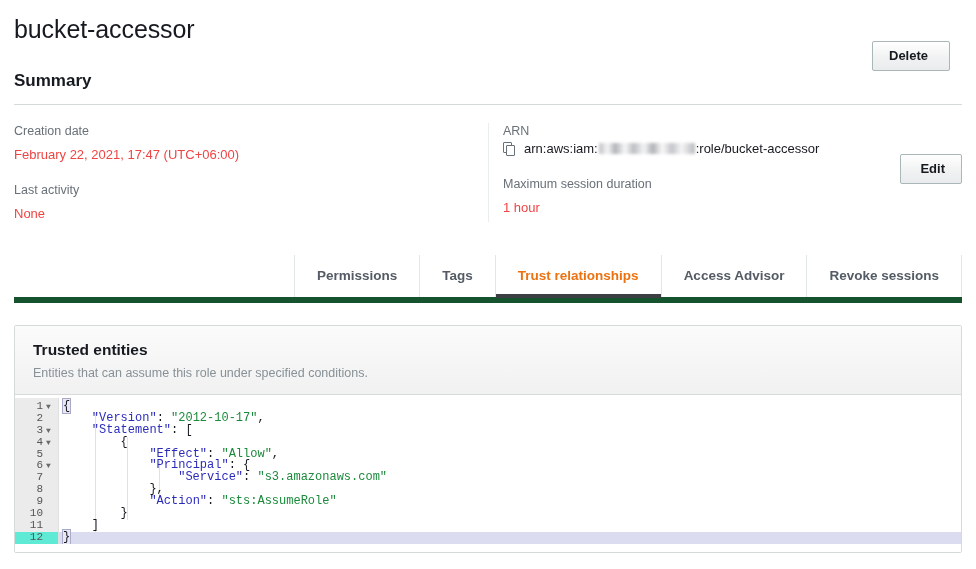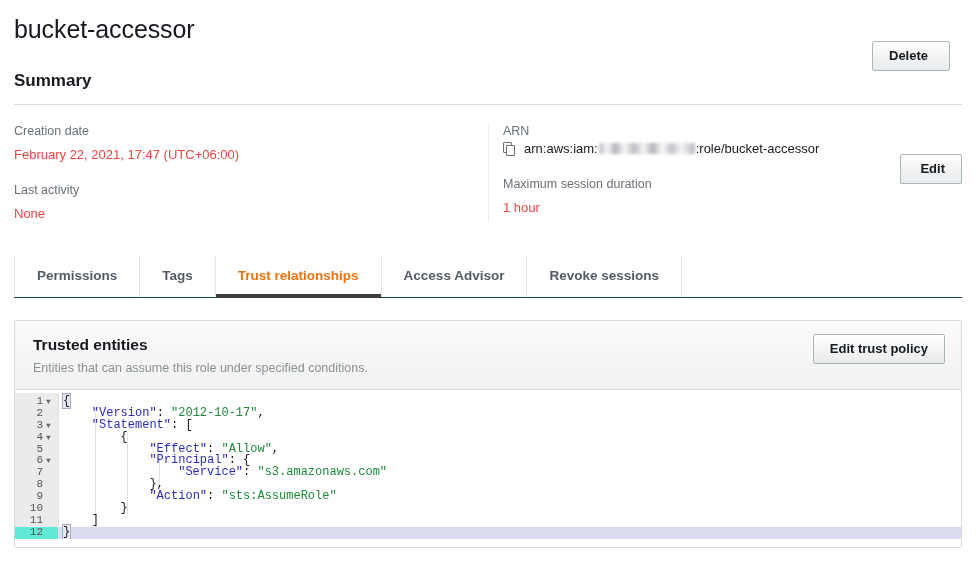--- a/index.html
+++ b/index.html
@@ -171,22 +171,23 @@
 
   
   .tabs-wrap {
     margin: 0 14px;
     position: relative;
     margin-top: 33px;
   }
   .tabs {
     display: flex;
     align-items: stretch;
-    border-bottom: 1px solid #14532d;
-    position: relative;
+    border-bottom: 6px solid #14532d;
+    position: relative;
+    justify-content: flex-end;
   }
   .tab {
     font-size: 13.5px;
     font-weight: bold;
     color: #545b64;
     padding: 12px 22px 12px 22px;
     line-height: 18px;
     cursor: pointer;
     border-right: 1px solid #e3e6e6;
     position: relative;
@@ -379,21 +380,20 @@
       <div class="tab active"><span>Trust relationships</span></div>
       <div class="tab"><span>Access Advisor</span></div>
       <div class="tab"><span>Revoke sessions</span></div>
     </div>
 </div>
 
 <div class="panel">
   <div class="panel-header">
     <h3 class="panel-title">Trusted entities</h3>
     <div class="panel-sub">Entities that can assume this role under specified conditions.</div>
-    <button class="btn">Edit trust policy</button>
   </div>
 
   <div class="editor">
     <div class="gutter" id="editor-gutter">
         <div class="gutter-row">
           <span class="ln-num">1</span>
           <span class="fold">▼</span>
         </div>
         <div class="gutter-row">
           <span class="ln-num">2</span>

